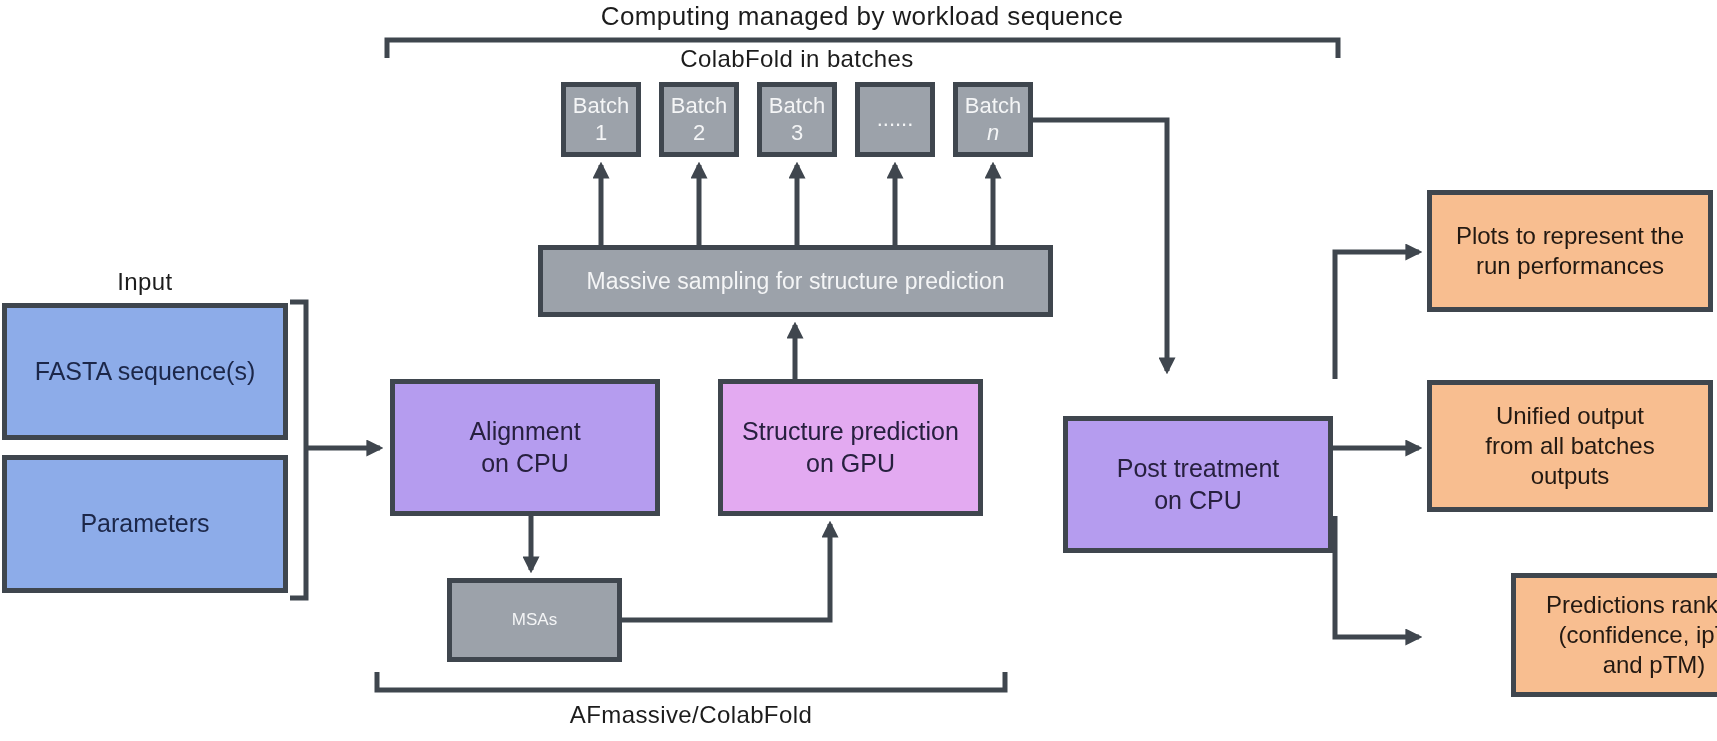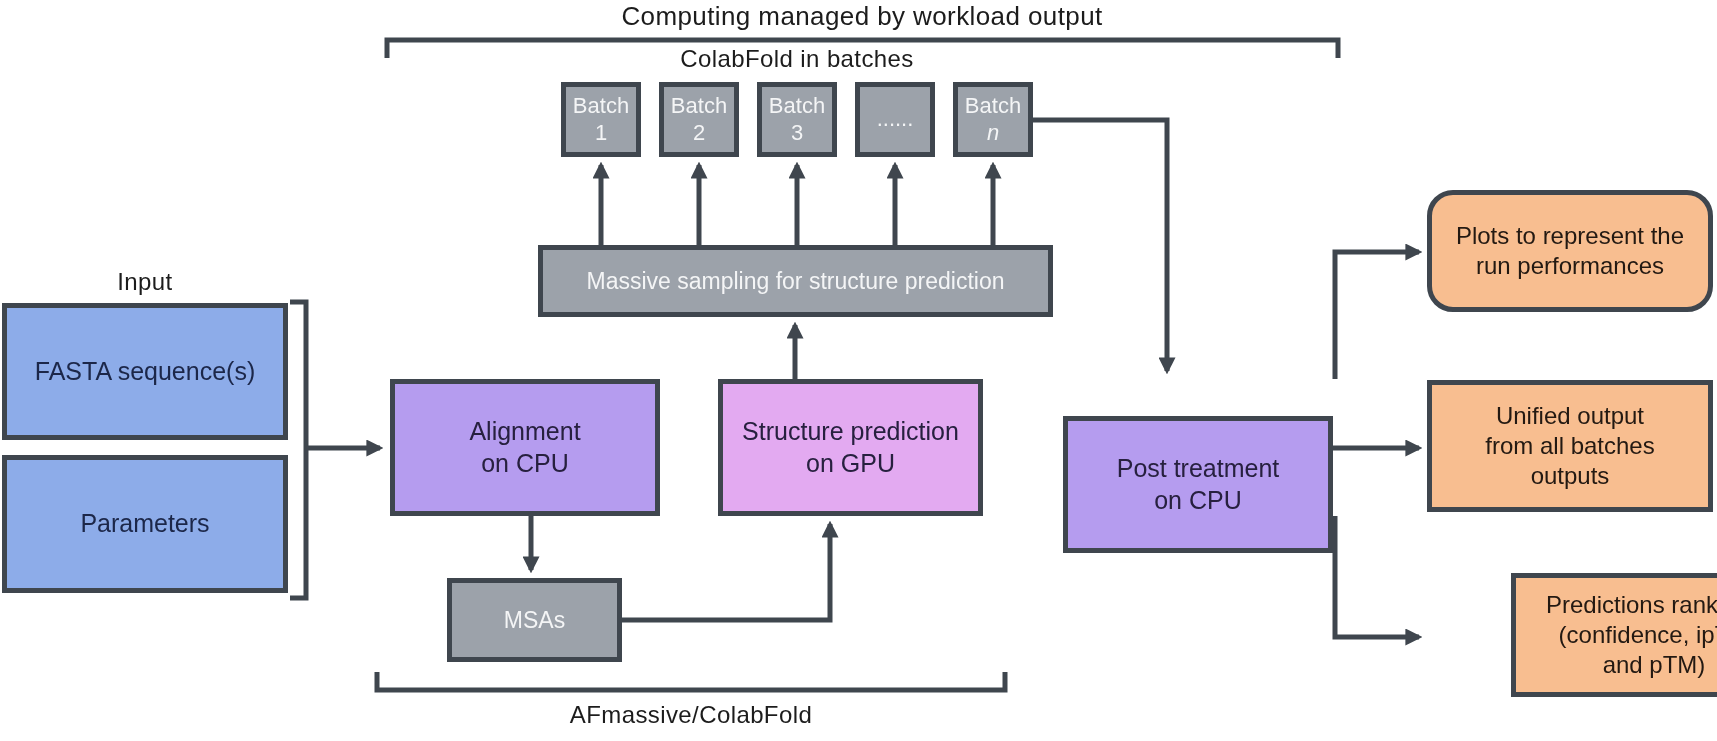--- a/index.html
+++ b/index.html
@@ -71,21 +71,21 @@
     <line x1="895" y1="245" x2="895" y2="165" marker-end="url(#arr)"></line>
     <line x1="993" y1="245" x2="993" y2="165" marker-end="url(#arr)"></line>
 
     <polyline points="1033,120 1167,120 1167,371" marker-end="url(#arr)"></polyline>
 
     <polyline points="1335,379 1335,252 1419,252" marker-end="url(#arr)"></polyline>
     <line x1="1333" y1="448" x2="1419" y2="448" marker-end="url(#arr)"></line>
     <polyline points="1335,516 1335,637 1419,637" marker-end="url(#arr)"></polyline>
   </svg>
 
-  <div class="abs section-title" style="left:462px;top:1px;width:800px;">Computing managed by workload output</div>
+  <div class="abs section-title" style="left:462px;top:1px;width:800px;">Computing managed by workload sequence</div>
 
   <div class="abs section-title small-title" style="left:597px;top:45px;width:400px;">ColabFold in batches</div>
 
   <div class="abs section-title small-title" style="left:45px;top:268px;width:200px;">Input</div>
 
 
   <div class="abs section-title small-title" style="left:491px;top:701px;width:400px;">AFmassive/ColabFold</div>
 
   <div class="abs node gray batch" style="left:561px;">
     <span>Batch</span>
@@ -113,23 +113,23 @@
   <div class="abs node blue" style="left:2px;top:303px;width:286px;height:137px;">FASTA sequence(s)</div>
   <div class="abs node blue" style="left:2px;top:455px;width:286px;height:138px;">Parameters</div>
 
   <div class="abs node purple" style="left:390px;top:379px;width:270px;height:137px;">Alignment
 on CPU</div>
   <div class="abs node pink" style="left:718px;top:379px;width:265px;height:137px;">Structure prediction
 on GPU</div>
   <div class="abs node purple" style="left:1063px;top:379px;width:270px;height:137px;margin-top:37px;">Post treatment
 on CPU</div>
 
-  <div class="abs node gray" style="left:447px;top:578px;width:175px;height:84px;font-size:23px;">MSAs</div>
+  <div class="abs node gray" style="left:447px;top:578px;width:175px;height:84px;font-size:17px;">MSAs</div>
 
-  <div class="abs node orange" style="left:1427px;top:190px;width:286px;height:122px;border-radius:26px;">Plots to represent the
+  <div class="abs node orange" style="left:1427px;top:190px;width:286px;height:122px;">Plots to represent the
 run performances</div>
   <div class="abs node orange" style="left:1427px;top:380px;width:286px;height:132px;">Unified output
 from all batches
 outputs</div>
   <div class="abs node orange" style="left:1511px;top:573px;width:286px;height:124px;">Predictions rankings
 (confidence, ipTM
 and pTM)</div>
 
 </div>
 

